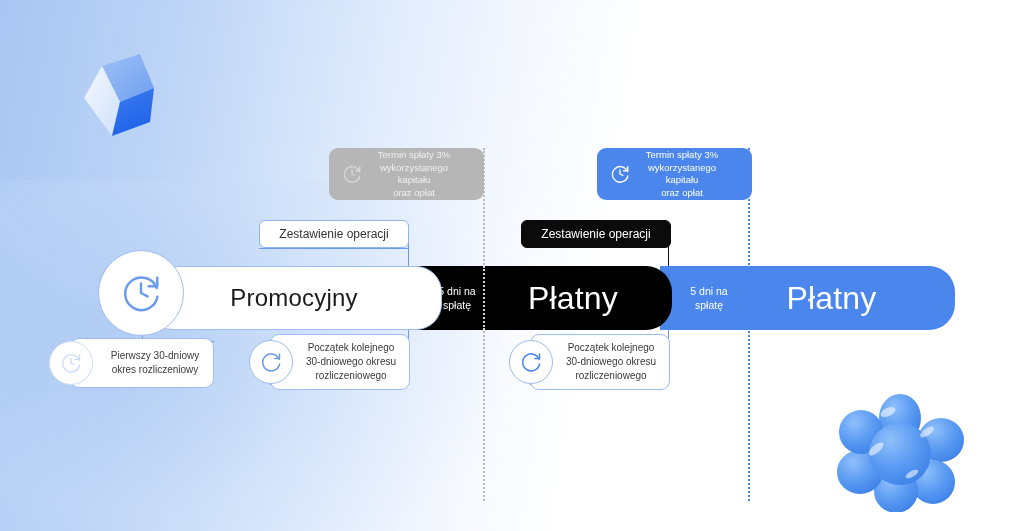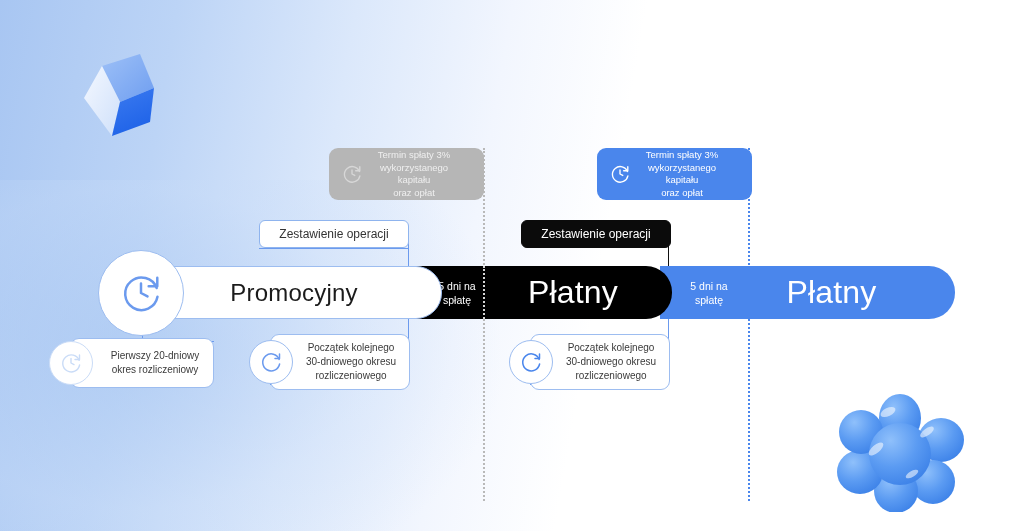--- a/index.html
+++ b/index.html
@@ -40,21 +40,21 @@
 
   
   .rail { position:absolute; }
   .rail.v { width:0; border-left-width:1.5px; border-left-style:solid; }
   .rail.h { height:0; border-top-width:1.5px; border-top-style:solid; }
   .rail.blue { border-color:#6b9aee; }
   .rail.black { border-color:#111111; }
 
   
   .bar {
-    position:absolute; top:266px; height:53px;
+    position:absolute; top:266px; height:64px;
     display:flex; align-items:center;
   }
   .bar-promo {
     left:146px; width:296px;
     background:#ffffff;
     border:1.5px solid #9dbdf0;
     border-radius:26px;
     justify-content:center;
     z-index:6;
   }
@@ -293,21 +293,21 @@
   </div>
 
   <div class="card card-1">
     <span class="cardicon">
       <svg viewBox="0 0 24 24" width="24" height="24" fill="none" stroke="#cadcf7" stroke-width="1.4" stroke-linecap="round" stroke-linejoin="round">
         <path d="M20.5 8.5V4m0 4.5H16"></path>
         <path d="M20.2 9.4A8.5 8.5 0 1 0 20.6 14"></path>
         <path d="M12 7.5V12l3 1.6"></path>
       </svg>
     </span>
-    <span class="cardtext">Pierwszy 20-dniowy
+    <span class="cardtext">Pierwszy 30-dniowy
 okres rozliczeniowy</span>
   </div>
 
   <div class="card card-2">
     <span class="cardicon">
       <svg viewBox="0 0 24 24" width="24" height="24" fill="none" stroke="#6b9aee" stroke-width="1.5" stroke-linecap="round" stroke-linejoin="round">
         <path d="M20.5 8.5V4m0 4.5H16"></path>
         <path d="M20.2 9.4A8.5 8.5 0 1 0 20.6 14"></path>
       </svg>
     </span>

